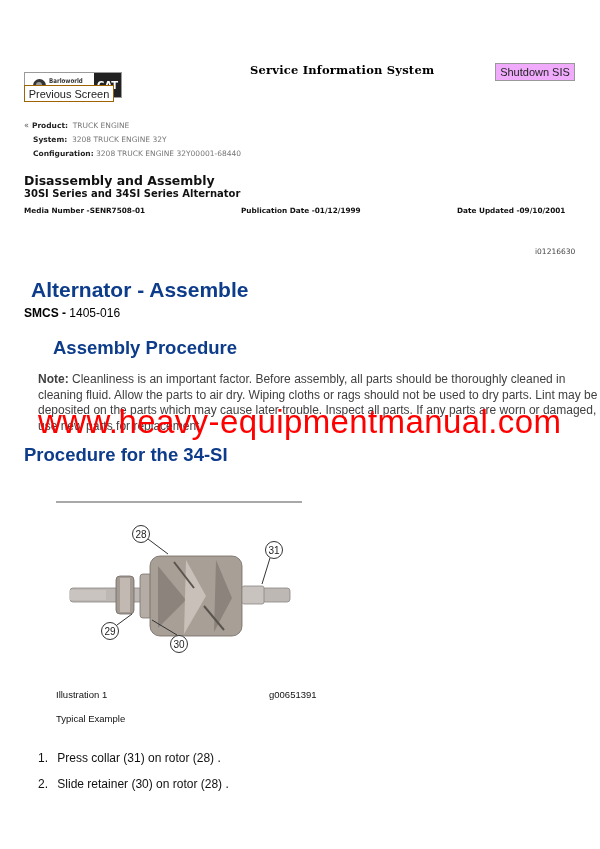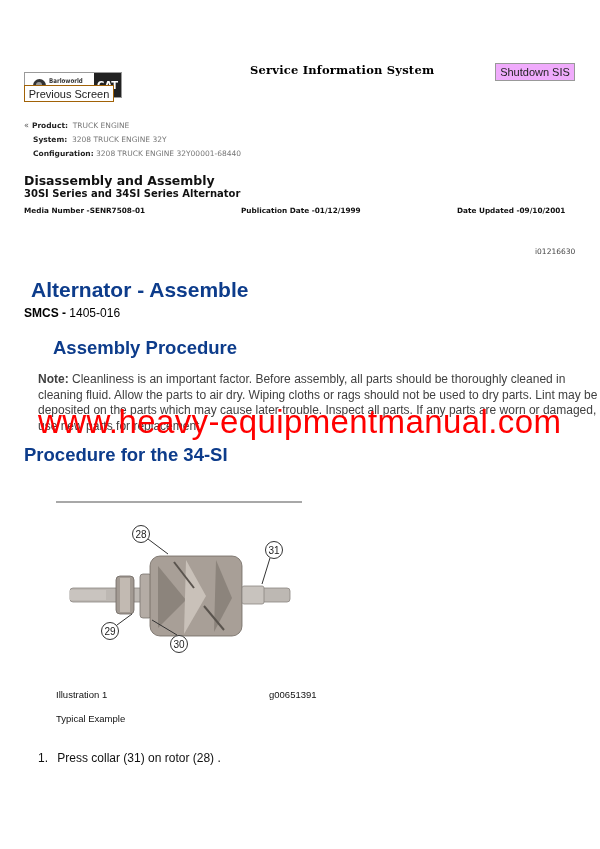--- a/index.html
+++ b/index.html
@@ -134,13 +134,17 @@
 </div>
 <div class="abs cap1">Illustration 1</div>
 <div class="abs cap1r">g00651391</div>
 <div class="abs cap2">Typical Example</div>
 
 <div class="abs steps">
   <div class="step">
     <span class="num">1.</span>
     <span>Press collar (31) on rotor (28) .</span>
   </div>
+  <div class="step">
+    <span class="num">2.</span>
+    <span>Slide retainer (30) on rotor (28) .</span>
+  </div>
 </div>
 
 </body></html>

